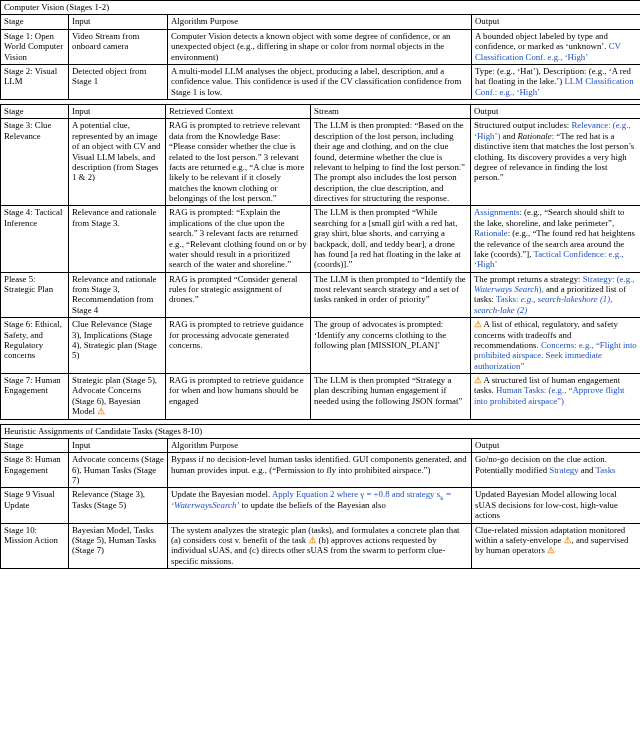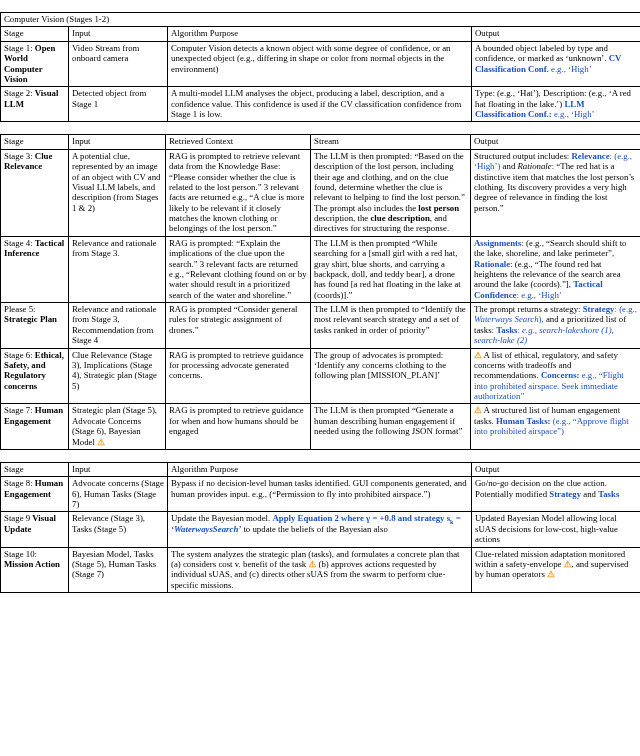--- a/index.html
+++ b/index.html
@@ -1,33 +1,33 @@
 <!DOCTYPE html>
 <html><head>
 <meta charset="utf-8">
 <style>
   *{box-sizing:border-box}
   html,body{margin:0;padding:0;background:#fff}
   body{width:640px;font-family:"Liberation Serif","DejaVu Serif",serif;color:#000}
-  table.paper-table{border-collapse:collapse;table-layout:fixed;width:640px;margin:12px 0 4px 0}
+  table.paper-table{border-collapse:collapse;table-layout:fixed;width:640px;margin:0 0 4px 0}
   table.paper-table th,
   table.paper-table td{
     border:1px solid #000;
     vertical-align:top;
     padding:1px 3px 2px 3px;
     font-size:8.8px;
     line-height:1.18;
     text-align:left;
     font-weight:normal;
     word-wrap:break-word;
     overflow-wrap:break-word;
   }
   th.sec-title{text-align:center;font-weight:bold;font-size:9.6px;padding:1px 2px}
   th.col-head{font-weight:bold}
-  .b{font-weight:bold}
+  .b{font-weight:normal}
   .i{font-style:italic}
   .blue{color:#1d51c2}
   .warn{color:#f59a23;font-weight:bold}
   sub{font-size:70%;line-height:0}
 </style>
 </head>
 <body>
 
 <div id="tables">
     <table class="paper-table">
@@ -102,33 +102,36 @@
           <td><span>Stage 6: </span><span class="b">Ethical, Safety, and Regulatory concerns</span></td>
           <td><span>Clue Relevance (Stage 3), Implications (Stage 4), Strategic plan (Stage 5)</span></td>
           <td><span>RAG is prompted to retrieve guidance for processing advocate generated concerns.</span></td>
           <td><span>The group of advocates is prompted: ‘Identify any concerns clothing to the following plan [MISSION_PLAN]’</span></td>
           <td><span class="warn">⚠</span><span> A list of ethical, regulatory, and safety concerns with tradeoffs and recommendations. </span><span class="b blue">Concerns:</span><span class="blue"> e.g., “Flight into prohibited airspace. Seek immediate authorization”</span></td>
         </tr>
         <tr>
           <td><span>Stage 7: </span><span class="b">Human Engagement</span></td>
           <td><span>Strategic plan (Stage 5), Advocate Concerns (Stage 6), Bayesian Model </span><span class="warn">⚠</span></td>
           <td><span>RAG is prompted to retrieve guidance for when and how humans should be engaged</span></td>
-          <td><span>The LLM is then prompted “Generate a human describing human engagement if needed using the following JSON format”</span></td>
+          <td><span>The LLM is then prompted “Strategy a plan describing human engagement if needed using the following JSON format”</span></td>
           <td><span class="warn">⚠</span><span> A structured list of human engagement tasks. </span><span class="b blue">Human Tasks:</span><span class="blue"> (e.g., “Approve flight into prohibited airspace”)</span></td>
         </tr>
       </tbody>
     </table>
     <table class="paper-table">
       <colgroup>
         <col style="width: 68px;">
         <col style="width: 99px;">
         <col style="width: 304px;">
         <col style="width: 169px;">
       </colgroup>
       <tbody>
+        <tr>
+          <th colspan="4" class="sec-title">Heuristic Assignments of Candidate Tasks (Stages 8-10)</th>
+        </tr>
         <tr>
           <th class="col-head">Stage</th>
           <th class="col-head">Input</th>
           <th class="col-head">Algorithm Purpose</th>
           <th class="col-head">Output</th>
         </tr>
         <tr>
           <td><span>Stage 8: </span><span class="b">Human Engagement</span></td>
           <td><span>Advocate concerns (Stage 6), Human Tasks (Stage 7)</span></td>
           <td><span>Bypass if no decision-level human tasks identified. GUI components generated, and human provides input. e.g., (“Permission to fly into prohibited airspace.”)</span></td>

